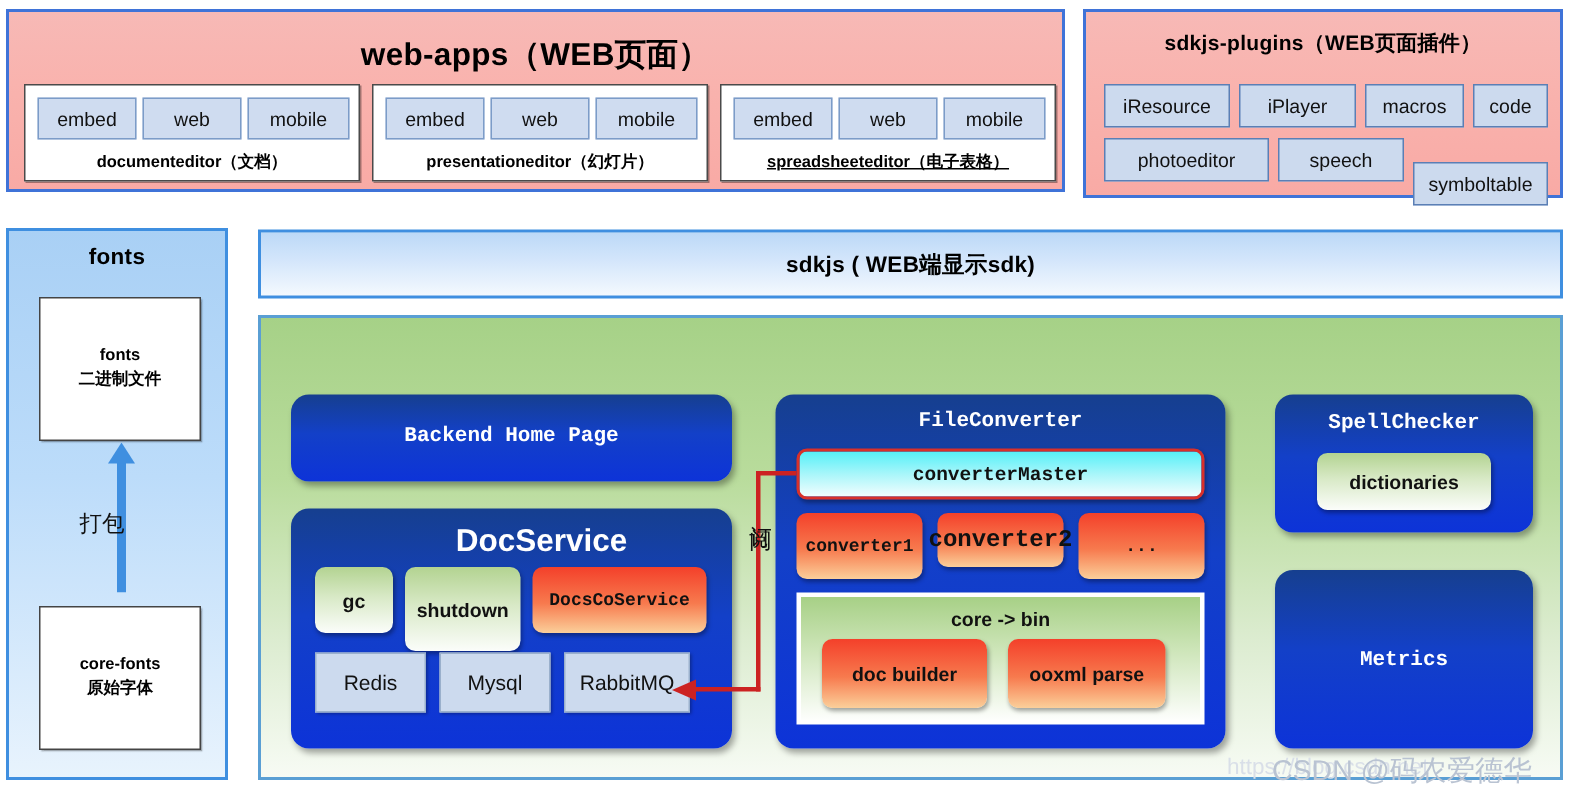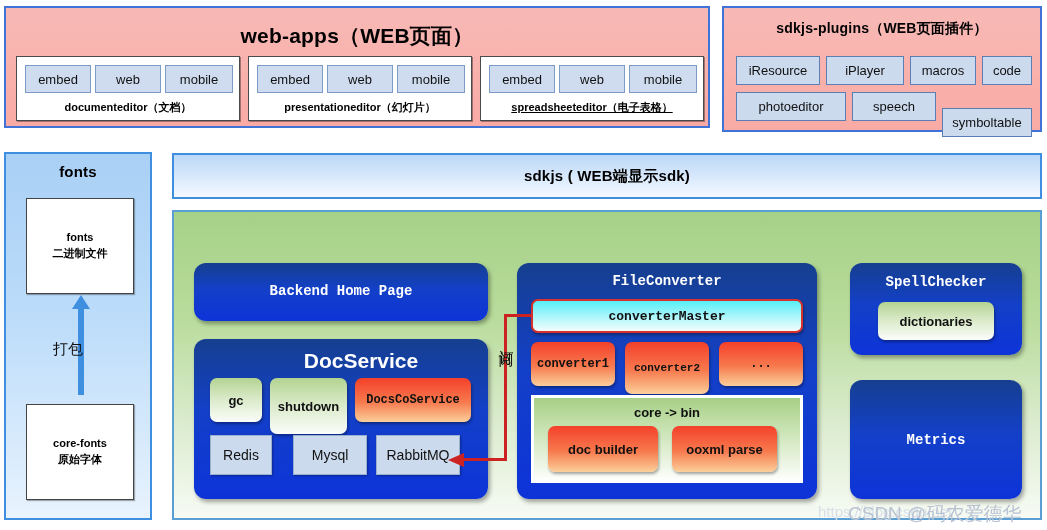--- a/index.html
+++ b/index.html
@@ -187,32 +187,32 @@
     <div class="bluebox-title mono" style="top:20px;font-size:14px;">Backend Home Page</div>
   </div>
 
   <div class="bluebox" style="left:20px;top:127px;width:294px;height:160px;">
     <div class="bluebox-title" style="top:10px;font-size:21px;padding-left:40px;">DocService</div>
 
     <div class="soft g-green" style="left:16px;top:39px;width:52px;height:44px;">gc</div>
     <div class="soft g-green" style="left:76px;top:39px;width:77px;height:56px;">shutdown</div>
     <div class="soft g-red mono" style="left:161px;top:39px;width:116px;height:44px;font-size:12px;">DocsCoService</div>
 
-    <div class="flat-blue" style="left:16px;top:96px;width:62px;height:40px;">Redis</div>
+    <div class="flat-blue" style="left:16px;top:96px;width:74px;height:40px;">Redis</div>
     <div class="flat-blue" style="left:99px;top:96px;width:74px;height:40px;">Mysql</div>
     <div class="flat-blue" style="left:182px;top:96px;width:84px;height:40px;">RabbitMQ</div>
   </div>
 
   <div class="bluebox" style="left:343px;top:51px;width:300px;height:236px;">
     <div class="bluebox-title mono" style="top:10px;font-size:14px;">FileConverter</div>
 
     <div class="soft g-cyan mono" style="left:14px;top:36px;width:272px;height:34px;font-size:13px;">converterMaster</div>
 
     <div class="soft g-red mono" style="left:14px;top:79px;width:84px;height:44px;font-size:12px;">converter1</div>
-    <div class="soft g-red mono" style="left:108px;top:79px;width:84px;height:52px;font-size:11px;">converter2</div>
+    <div class="soft g-red mono" style="left:108px;top:79px;width:84px;height:36px;font-size:16px;">converter2</div>
     <div class="soft g-red mono" style="left:202px;top:79px;width:84px;height:44px;font-size:12px;">...</div>
 
     <div class="corebin" style="left:14px;top:132px;width:272px;height:88px;">
       <div class="corebin-label" style="top:7px;">core -&gt; bin</div>
       <div class="soft g-red" style="left:14px;top:28px;width:110px;height:46px;">doc builder</div>
       <div class="soft g-red" style="left:138px;top:28px;width:105px;height:46px;">ooxml parse</div>
     </div>
   </div>
 
   <div class="bluebox" style="left:676px;top:51px;width:172px;height:92px;">

